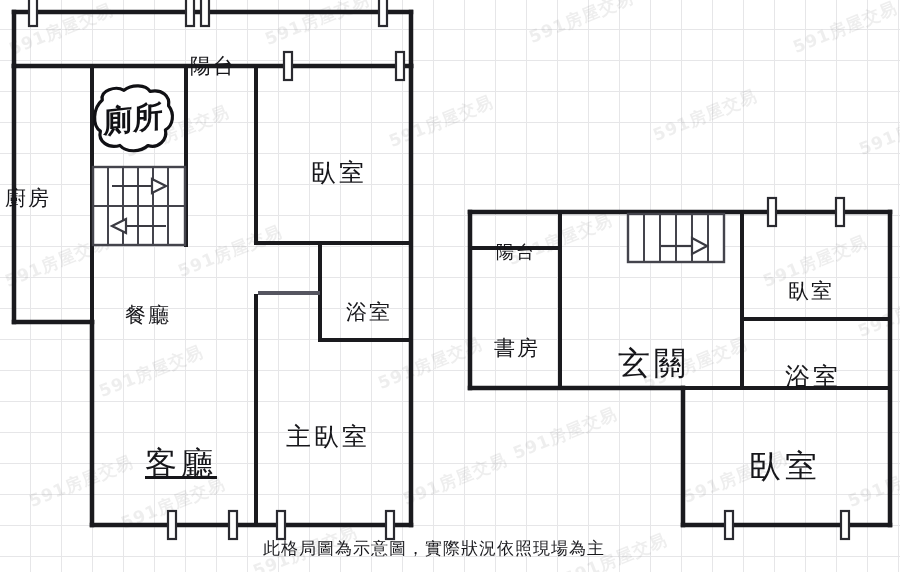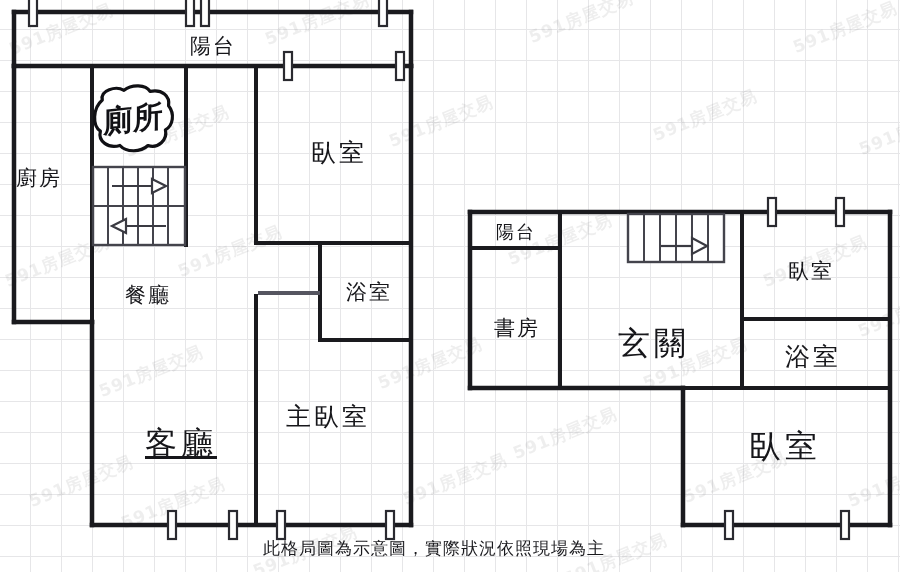--- a/index.html
+++ b/index.html
@@ -38,20 +38,21 @@
     pointer-events: none;
     font-family: "DejaVu Sans", "Liberation Sans", sans-serif;
   }
   .rlabel {
     position: absolute;
     color: #16161a;
     white-space: nowrap;
     transform: translate(-50%, -50%);
     letter-spacing: 2px;
     font-family: "DejaVu Sans", "Liberation Sans", sans-serif;
+    margin-top: 20px;
   }
   .sz-xl { font-size: 32px; letter-spacing: 4px; }
   .sz-lg { font-size: 25px; letter-spacing: 3px; }
   .sz-md { font-size: 21px; letter-spacing: 2px; }
   .sz-sm { font-size: 18px; letter-spacing: 2px; }
   #caption {
     position: absolute;
     left: 263px;
     top: 537px;
     font-size: 17px;
@@ -239,21 +240,21 @@
     <g>
       <use href="#win-v" x="772" y="212"></use>
       <use href="#win-v" x="840" y="212"></use>
       <use href="#win-v" x="729" y="525"></use>
       <use href="#win-v" x="845" y="525"></use>
     </g>
   </svg>
 
   <div id="labels-layer">
       <div class="rlabel sz-md" style="left: 213px; top: 46px;">陽台</div>
-      <div class="rlabel sz-md" style="left: 39px; top: 178px;">廚房</div>
+      <div class="rlabel sz-md" style="left: 28px; top: 178px;">廚房</div>
       <div class="rlabel sz-lg" style="left: 339px; top: 152px;">臥室</div>
       <div class="rlabel sz-md" style="left: 148px; top: 295px; font-family: Liberation Mono, monospace;">餐廳</div>
       <div class="rlabel sz-md" style="left: 369px; top: 292px;">浴室</div>
       <div class="rlabel sz-xl" style="left: 181px; top: 444px; text-decoration: underline;">客廳</div>
       <div class="rlabel sz-lg" style="left: 328px; top: 416px;">主臥室</div>
       <div class="rlabel sz-sm" style="left: 516px; top: 232px;">陽台</div>
       <div class="rlabel sz-md" style="left: 517px; top: 328px;">書房</div>
       <div class="rlabel sz-xl" style="left: 654px; top: 344px;">玄關</div>
       <div class="rlabel sz-md" style="left: 811px; top: 271px;">臥室</div>
       <div class="rlabel sz-lg" style="left: 813px; top: 356px;">浴室</div>

